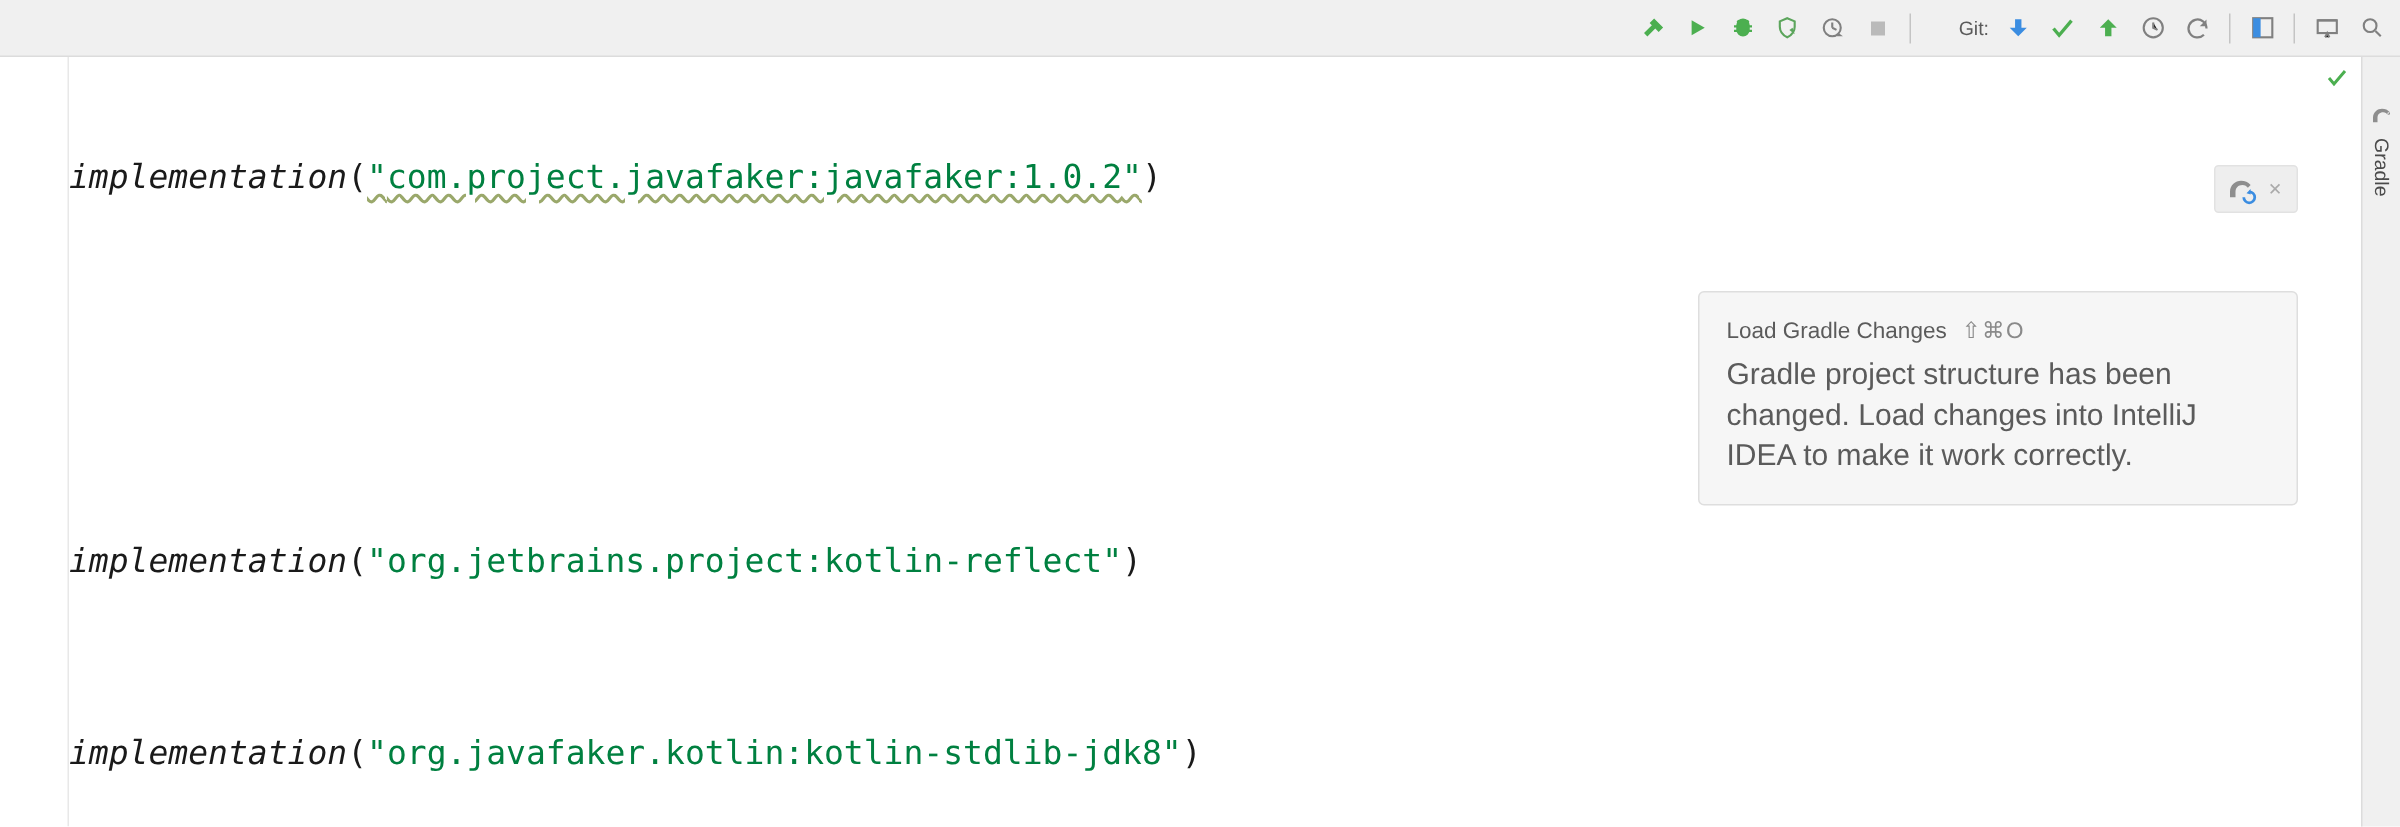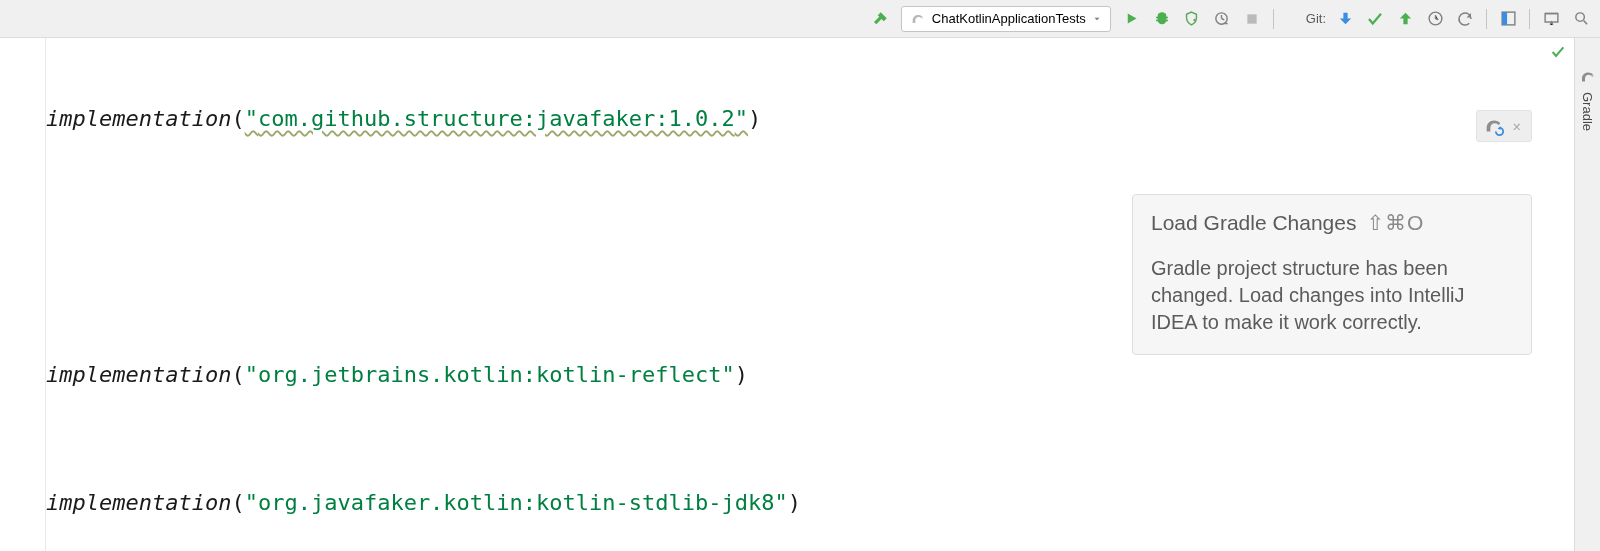--- a/index.html
+++ b/index.html
@@ -75,42 +75,33 @@
     border:1px solid #e2e2e2;
   }
   .bubble-icons .close { color:#aaa; font-size:14px; cursor:pointer; padding:0 4px;}
   .bubble {
     position: absolute; right: 42px; top: 156px;
     width: 400px; padding: 16px 18px 18px;
     background: #f6f6f6; border: 1px solid #dedede; border-radius: 4px;
     font-family: -apple-system, sans-serif; color: #5b5b5b;
     box-shadow: 0 0 0 rgba(0,0,0,0);
   }
-  .bubble .title { font-size: 21px; margin-bottom: 20px; display:flex; gap:10px; align-items:center;}
+  .bubble .title { font-size: 15px; margin-bottom: 8px; display:flex; gap:10px; align-items:center;}
   .bubble .shortcut { color:#8a8a8a; letter-spacing:1px; }
   .bubble .body { font-size: 20px; line-height: 1.35; }
 
   svg { display:block; }
 </style>
 </head>
 <body>
 
 <div class="toolbar">
   <div class="icon-btn">
     <svg width="18" height="18" viewBox="0 0 24 24">
         <path fill="#4caf50" d="M13 3l8 8-4 4-3-3-7 7-3-3 7-7-2-2z"></path>
-      </svg>
-  </div>
-  <div class="run-config">
-    <svg width="16" height="16" viewBox="0 0 24 24">
-        <path fill="#b8b8b8" d="M4 14c0-5 4-8 8-8 3 0 5 1 7 3l-2 2c-1-1-2-2-4-2-3 0-5 2-5 5v4H4zM18 9a1.2 1.2 0 100 2.4 1.2 1.2 0 000-2.4z"></path>
-      </svg>
-    <span>ChatKotlinApplicationTests</span>
-    <svg width="10" height="10" viewBox="0 0 24 24">
-        <path fill="#7a7a7a" d="M6 9l6 6 6-6z"></path>
       </svg>
   </div>
   <div class="icon-btn">
     <svg width="15" height="15" viewBox="0 0 24 24">
         <path fill="#4caf50" d="M6 4l14 8-14 8z"></path>
       </svg>
   </div>
   <div class="icon-btn">
     <svg width="18" height="18" viewBox="0 0 24 24">
         <path fill="#4caf50" d="M12 4a5 5 0 015 5v4a5 5 0 01-10 0V9a5 5 0 015-5zM4 10h3M17 10h3M4 14h3M17 14h3M7 5l2 2M17 5l-2 2" stroke="#4caf50" stroke-width="2"></path>
@@ -215,23 +206,23 @@
 
   <div class="bubble">
     <div class="title">
       <span>Load Gradle Changes</span>
       <span class="shortcut">⇧⌘O</span>
     </div>
     <div class="body">Gradle project structure has been changed. Load changes into IntelliJ IDEA to make it work correctly.</div>
   </div>
 
   <div class="code">
-    <div class="line" style="margin-top:-24px"><span class="kw-it">implementation</span>(<span class="str wavy">"<span>com.github.structure:javafaker:1.0.2</span>"</span>)</div>
+    <div class="line" style="margin-top:-24px"><span class="kw-it">implementation</span>(<span class="str wavy">"<span>com.project.javafaker:javafaker:1.0.2</span>"</span>)</div>
     <div class="line"></div>
-    <div class="line"><span class="kw-it">implementation</span>(<span class="str">"<span>org.jetbrains.kotlin:kotlin-reflect</span>"</span>)</div>
+    <div class="line"><span class="kw-it">implementation</span>(<span class="str">"<span>org.jetbrains.project:kotlin-reflect</span>"</span>)</div>
     <div class="line"><span class="kw-it">implementation</span>(<span class="str">"<span>org.javafaker.kotlin:kotlin-stdlib-jdk8</span>"</span>)</div>
     
     
     
     
     
     
     
   </div>
 </div>

